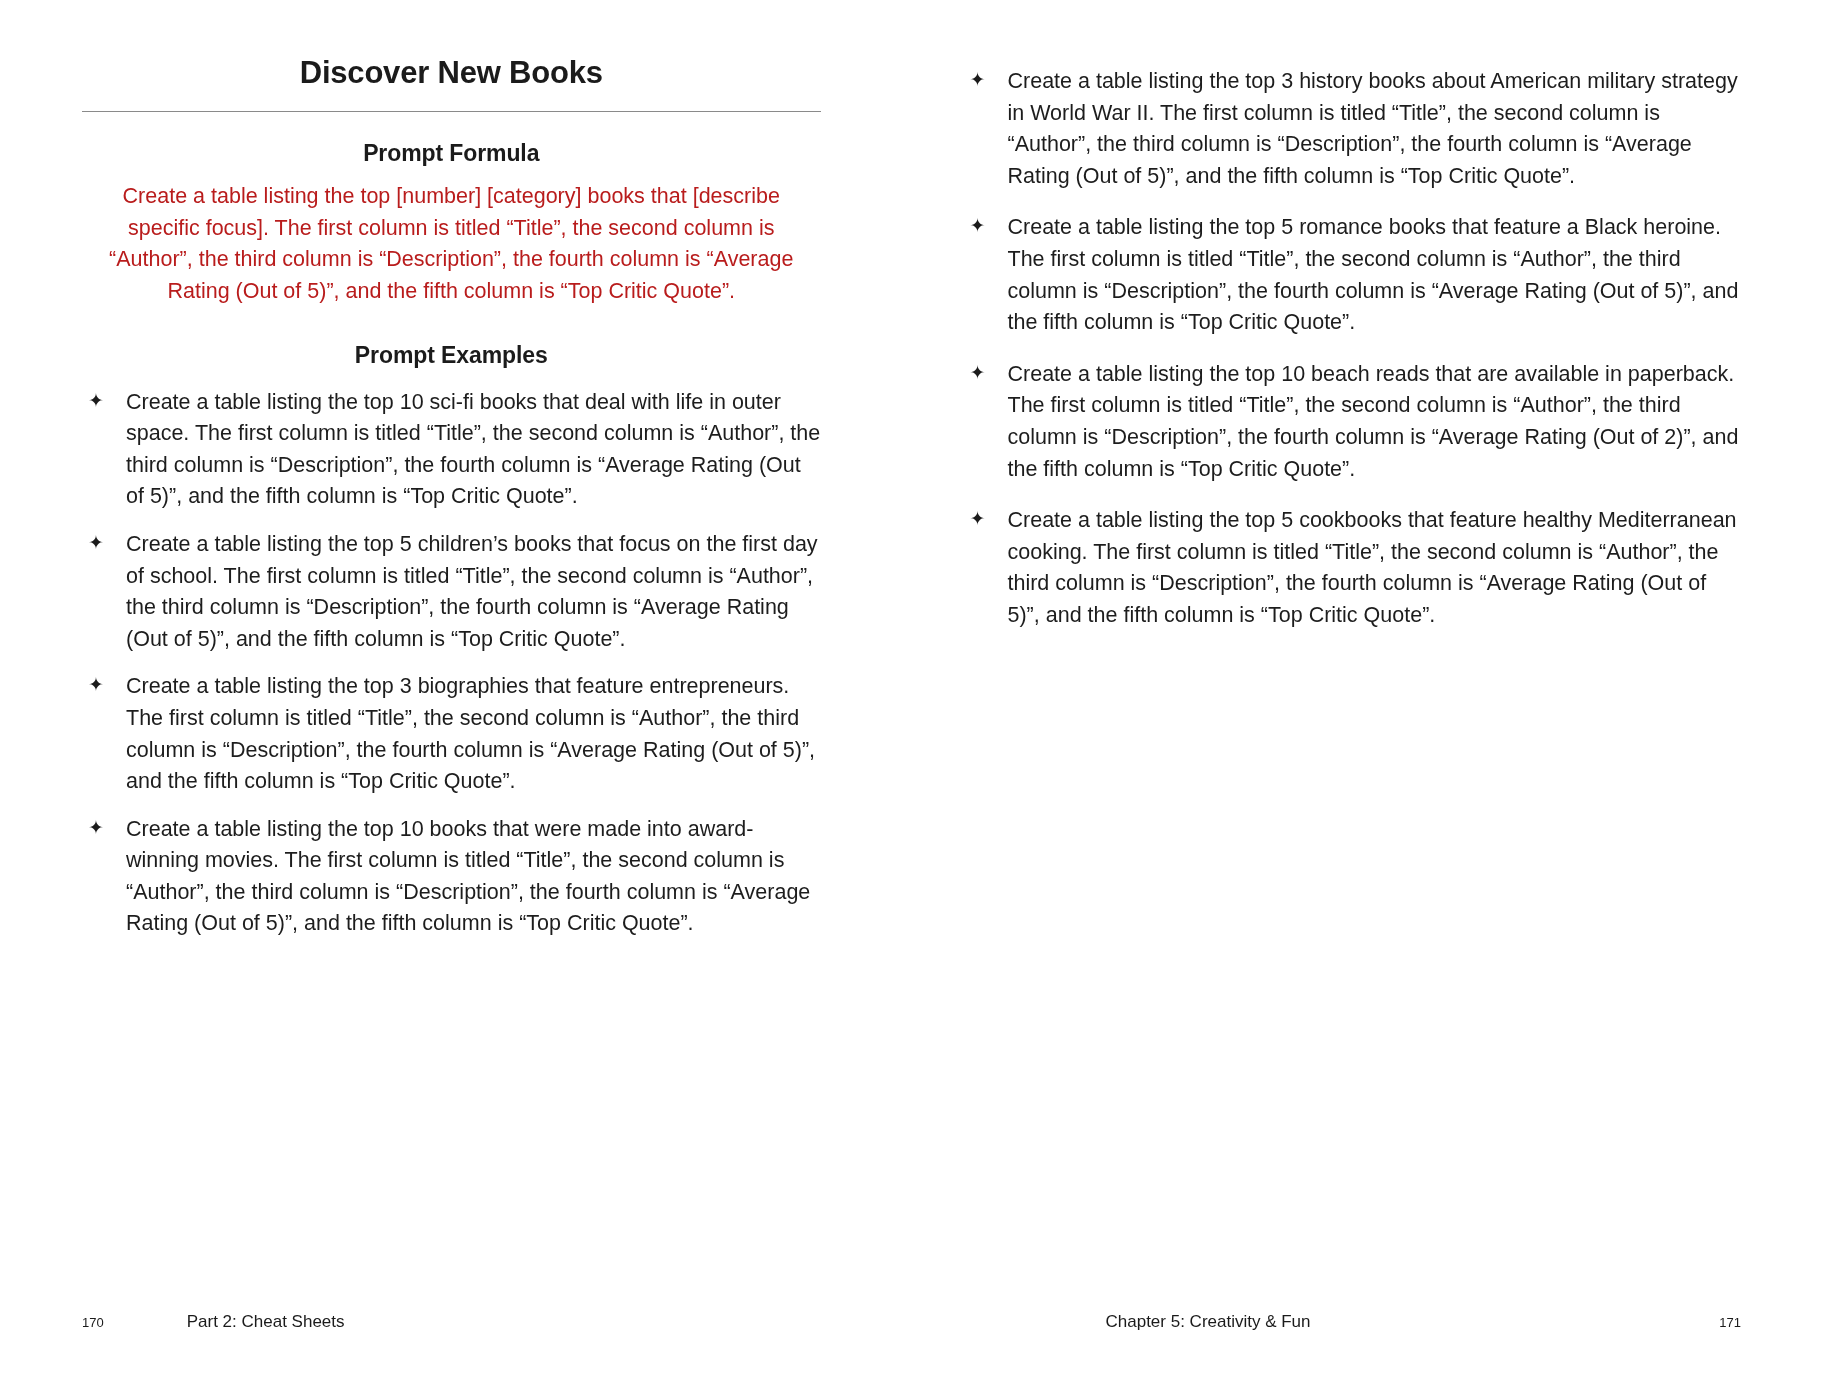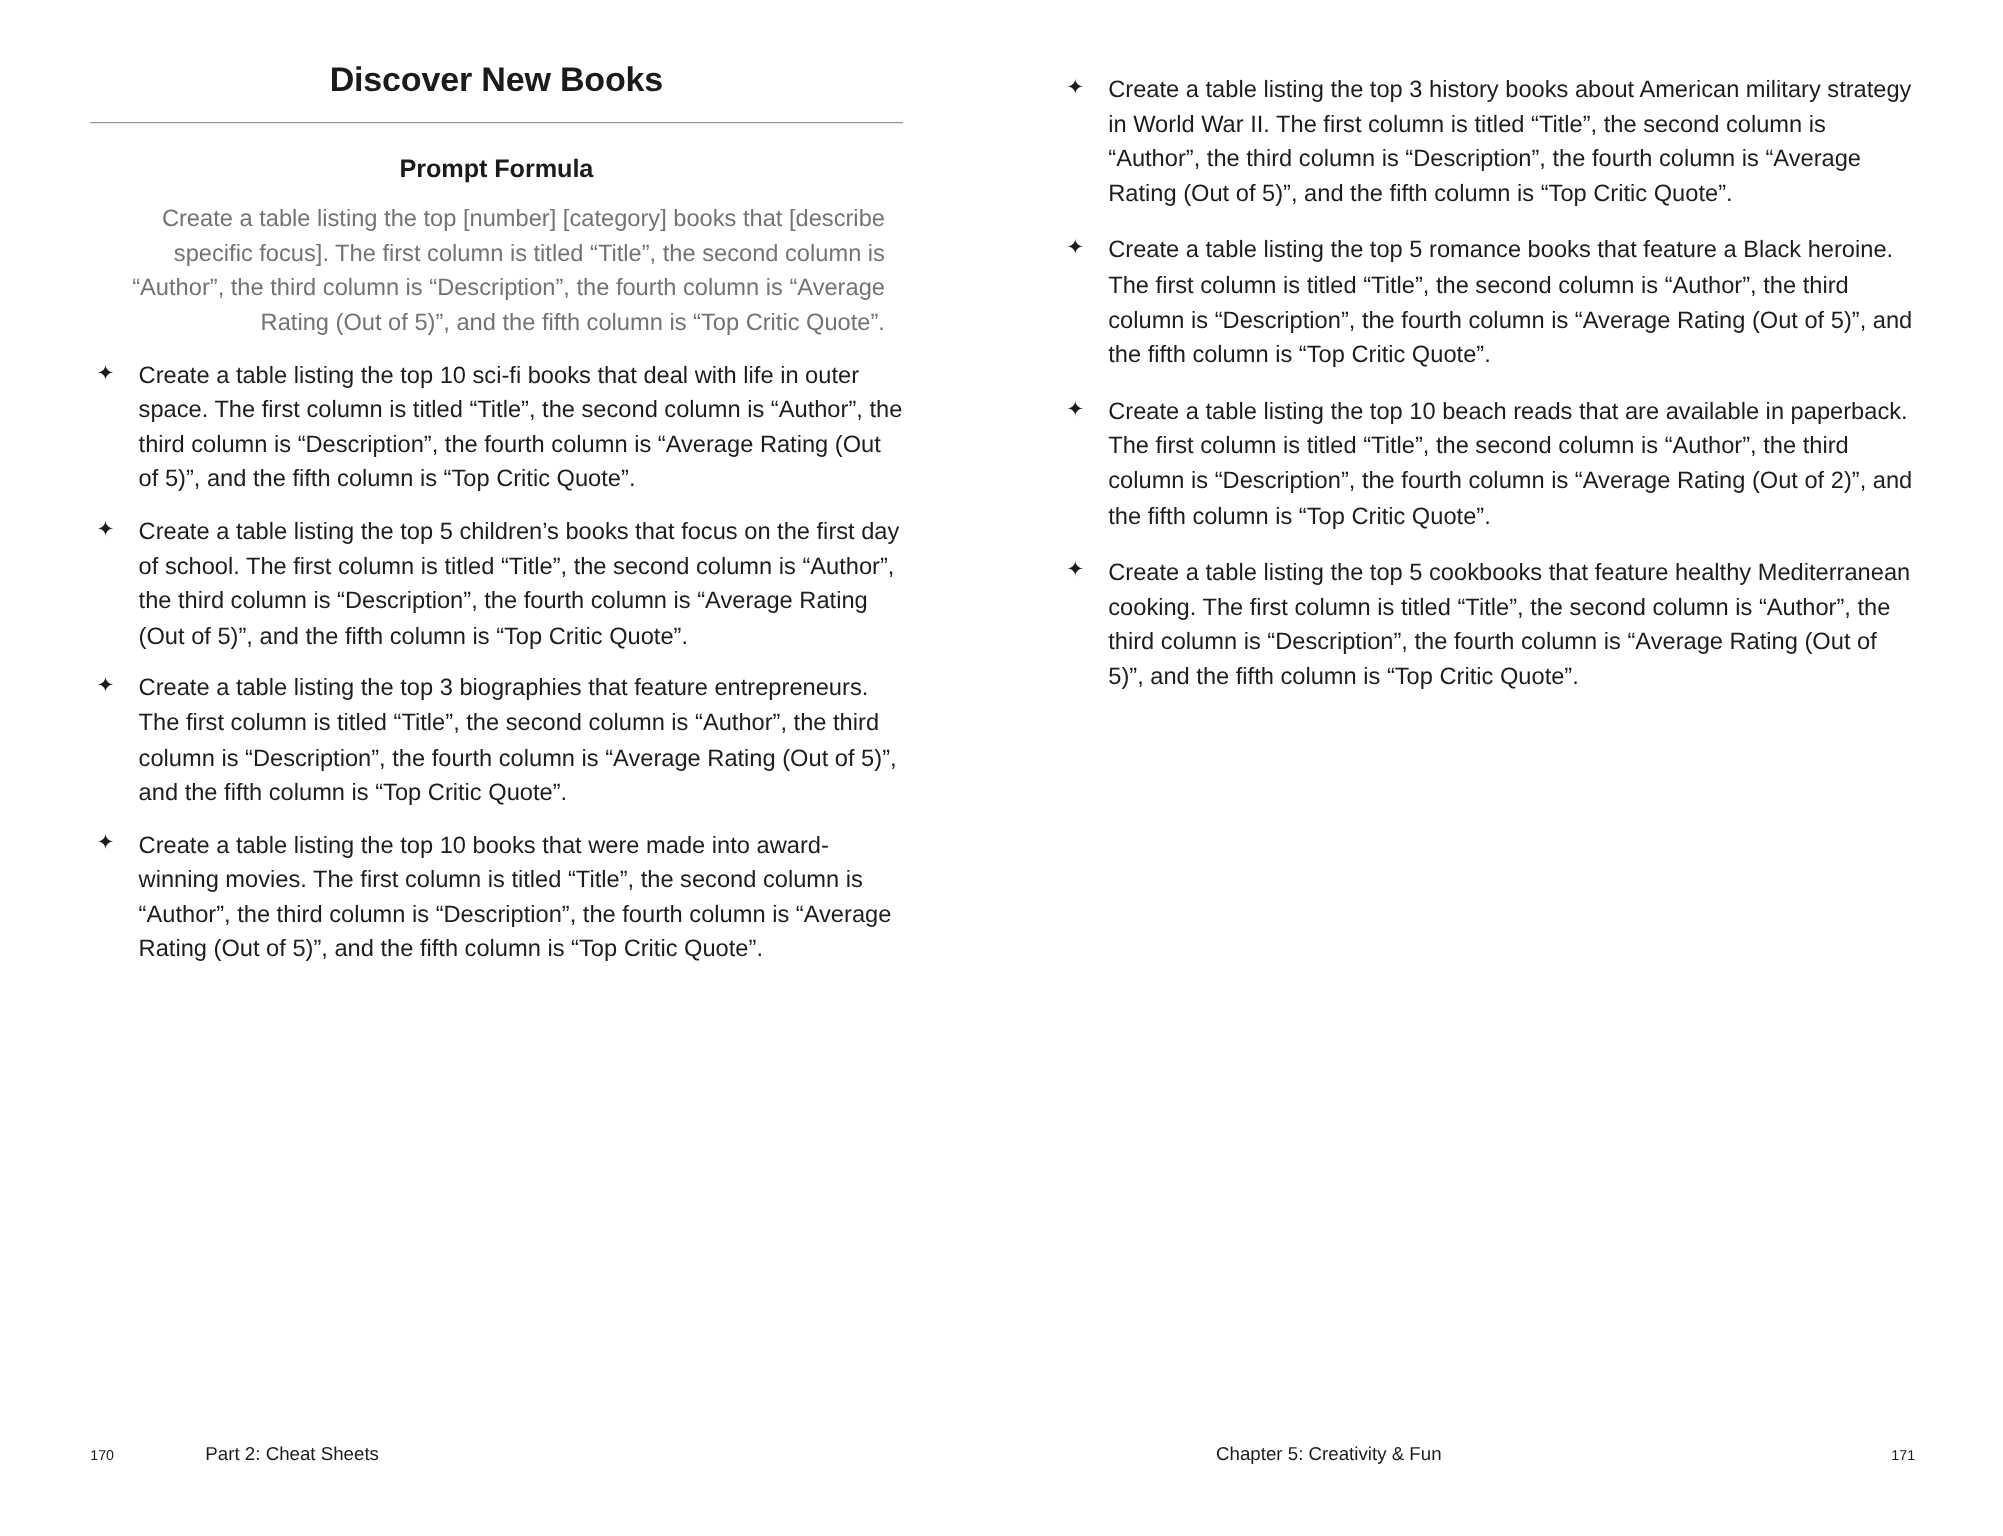--- a/index.html
+++ b/index.html
@@ -69,23 +69,23 @@
 
   .section-heading.second {
     margin-top: 34px;
     margin-bottom: 18px;
   }
 
   
   .formula-text {
     font-size: 21.5px;
     line-height: 1.47;
-    color: #737373;
-    margin: 16px;
-    text-align: right;
+    color: #b91c1c;
+    margin: 6px;
+    text-align: center;
   }
 
   
   .bullet-list {
     list-style: none;
     margin: 0;
     padding: 0;
   }
 
   .bullet-item {
@@ -186,20 +186,21 @@
   <div class="col col-left">
 
     <h1 class="spread-title">Discover New Books</h1>
 
     <hr class="title-rule">
 
     <h2 class="section-heading">Prompt Formula</h2>
 
     <p class="formula-text">Create a table listing the top [number] [category] books that [describe specific focus]. The first column is titled “Title”, the second column is “Author”, the third column is “Description”, the fourth column is “Average Rating (Out of 5)”, and the fifth column is “Top Critic Quote”.</p>
 
+    <h2 class="section-heading second">Prompt Examples</h2>
 
     <ul class="bullet-list">
       <li class="bullet-item">
         <span class="bullet-marker">✦</span>
         <span class="bullet-text">Create a table listing the top 10 sci-fi books that deal with life in outer space. The first column is titled “Title”, the second column is “Author”, the third column is “Description”, the fourth column is “Average Rating (Out of 5)”, and the fifth column is “Top Critic Quote”.</span>
       </li>
       <li class="bullet-item">
         <span class="bullet-marker">✦</span>
         <span class="bullet-text">Create a table listing the top 5 children’s books that focus on the first day of school. The first column is titled “Title”, the second column is “Author”, the third column is “Description”, the fourth column is “Average Rating (Out of 5)”, and the fifth column is “Top Critic Quote”.</span>
       </li>

